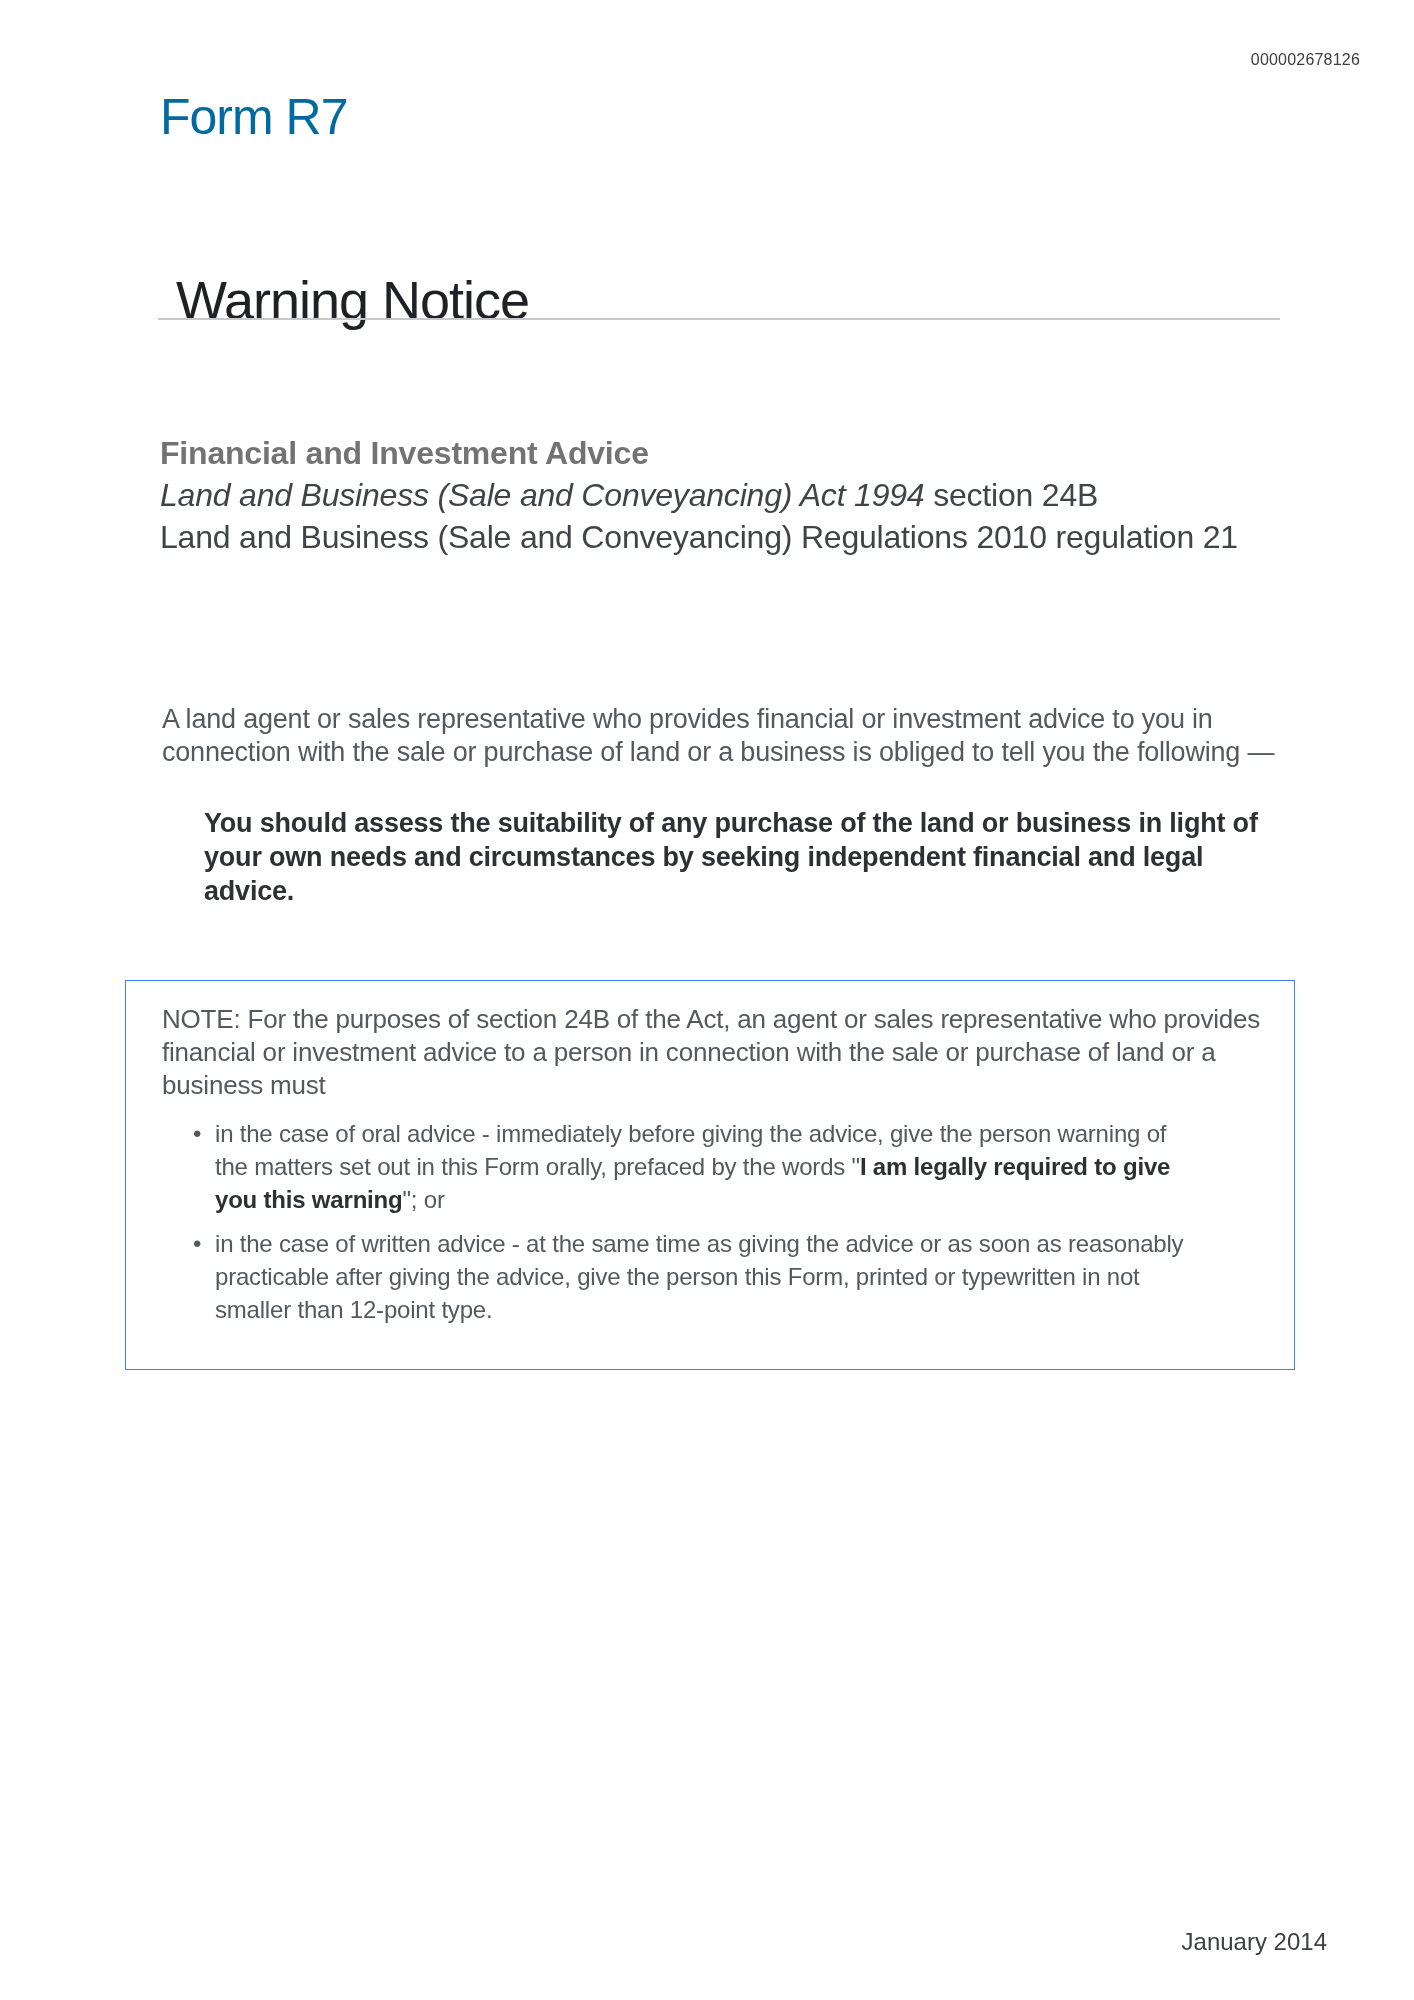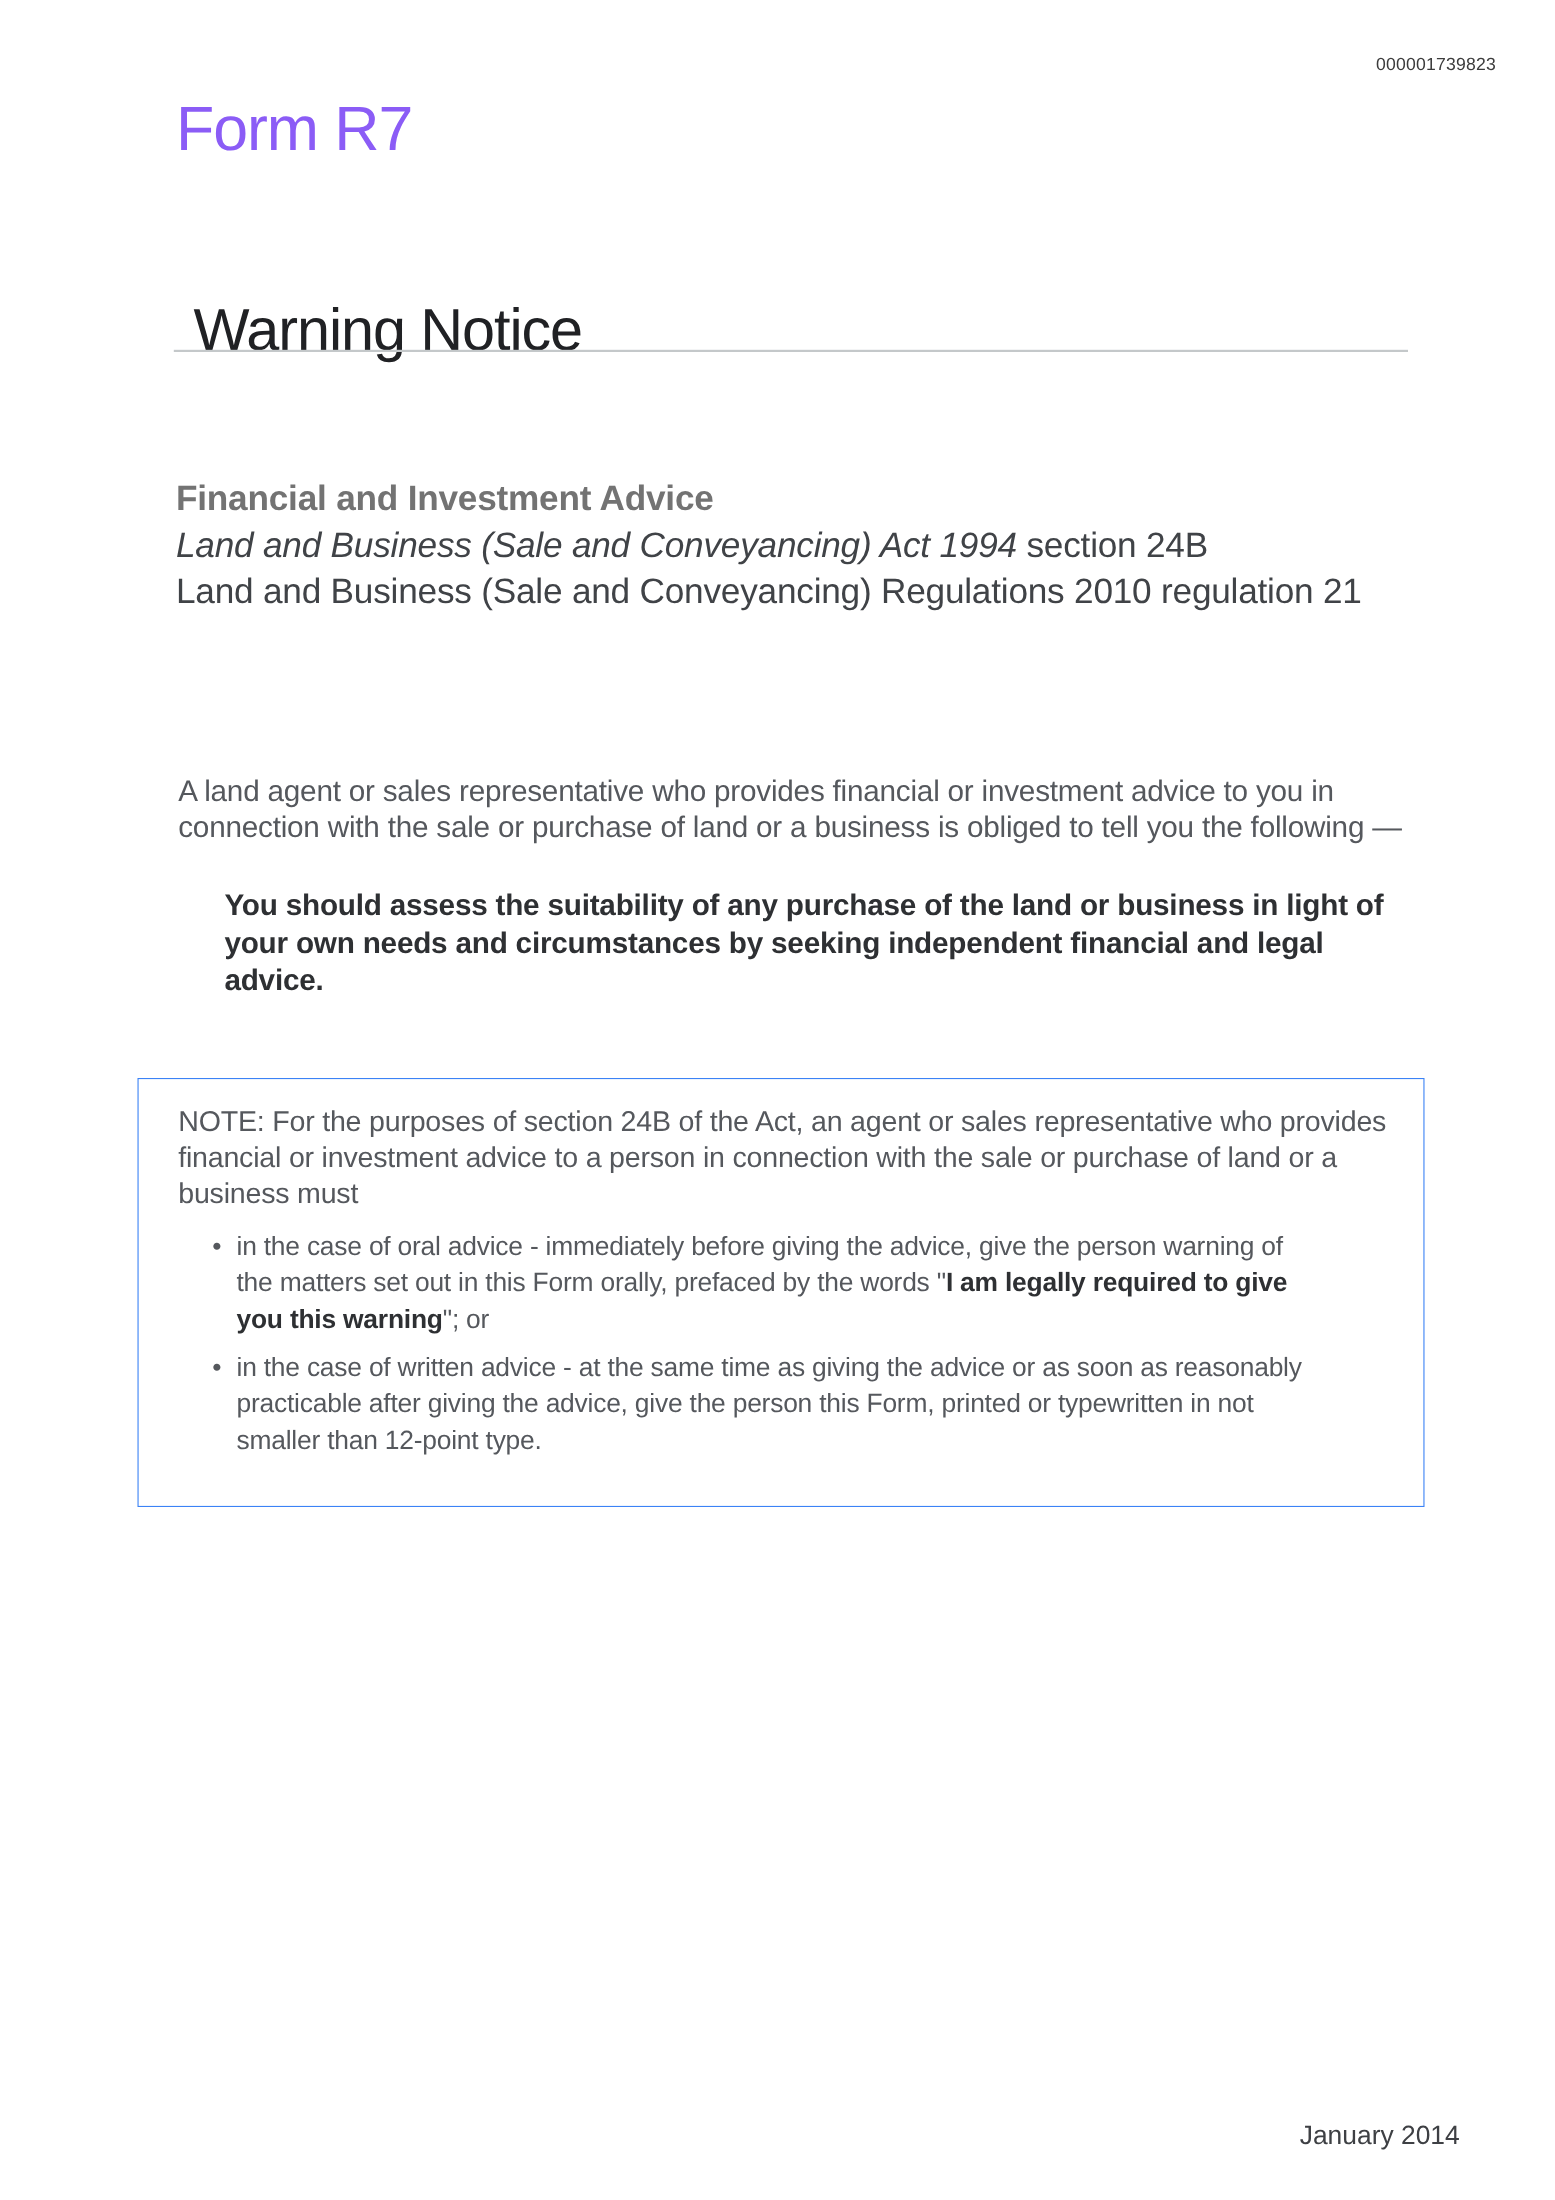--- a/index.html
+++ b/index.html
@@ -22,25 +22,25 @@
     font-size: 16px;
     line-height: 19px;
     color: #3c3c3c;
     letter-spacing: 0.2px;
   }
   .form-title {
     position: absolute;
     top: 86px;
     left: 160px;
     margin: 0;
-    font-size: 57px;
+    font-size: 50px;
     line-height: 62px;
     font-weight: 400;
     letter-spacing: -1px;
-    color: #8b5cf6;
+    color: #0369a1;
   }
   .notice-title {
     position: absolute;
     top: 257px;
     left: 160px;
     margin: 16px;
     font-size: 54px;
     line-height: 54px;
     font-weight: 400;
     letter-spacing: -1px;
@@ -150,21 +150,21 @@
     font-size: 24px;
     line-height: 28px;
     color: #3e4044;
   }
 </style>
 </head>
 <body>
 
 <div class="page">
 
-  <div class="doc-id">000001739823</div>
+  <div class="doc-id">000002678126</div>
 
   <h1 class="form-title">Form R7</h1>
 
   <h2 class="notice-title">Warning Notice</h2>
 
   <div class="title-rule"></div>
 
   <div class="subject">
     <div class="subject-title">Financial and Investment Advice</div>
     <div class="subject-act">

